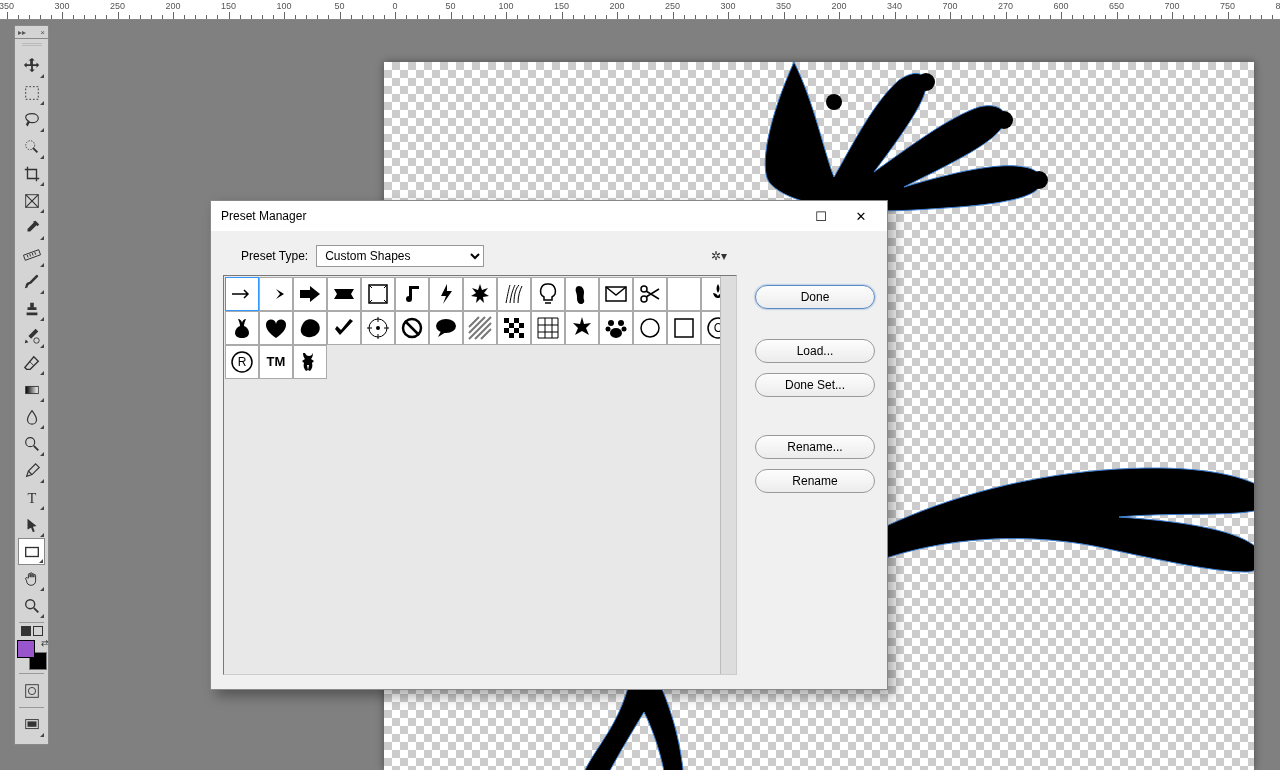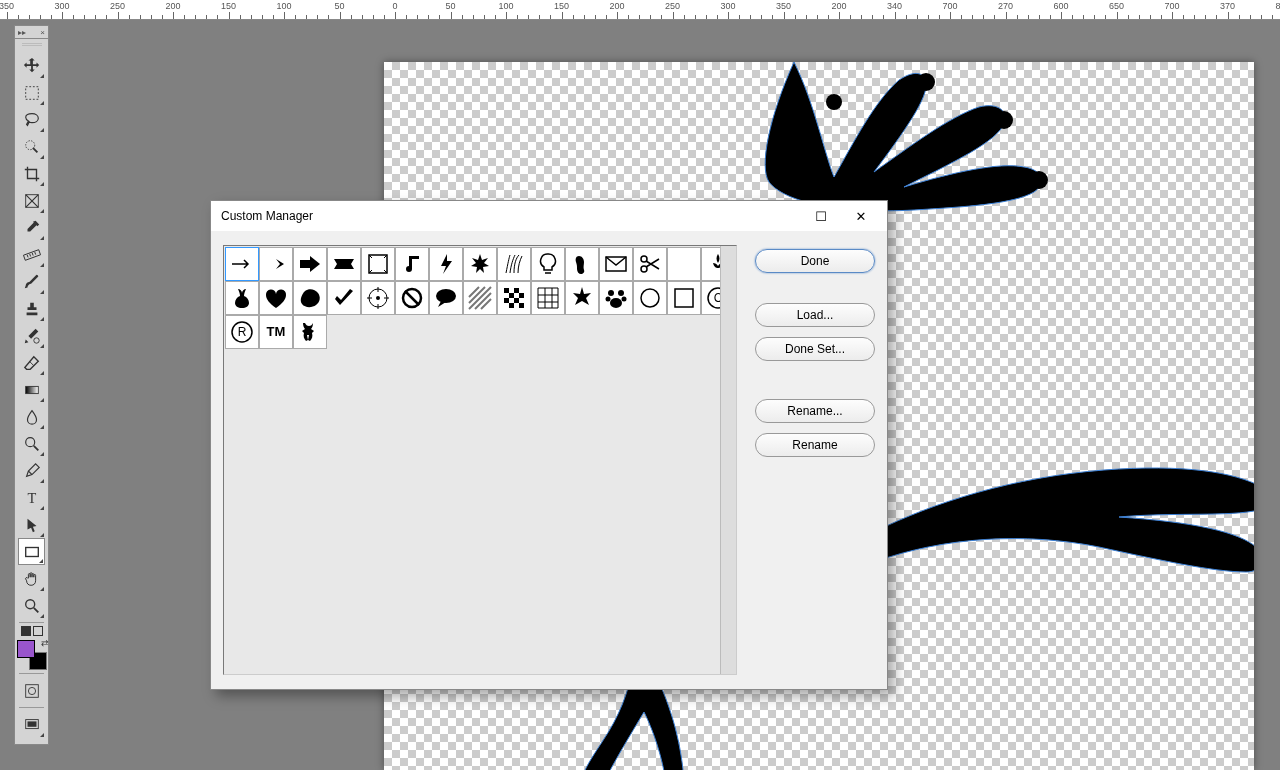--- a/index.html
+++ b/index.html
@@ -52,21 +52,21 @@
 .gear { margin-left: auto; margin-right: 10px; font-size: 12px; color: #333; cursor: pointer; }
 
 .shape-grid-wrap { flex: 1; border: 1px inset #ccc; background: #e8e8e8; padding: 1px; overflow: hidden; position: relative; }
 .shape-grid { display: flex; flex-wrap: wrap; align-content: flex-start; background: #e8e8e8; }
 .shape-cell { width: 34px; height: 34px; background: #fff; border: 1px solid #aaa; display: flex; align-items: center; justify-content: center; cursor: pointer; margin: 0; }
 .shape-cell.sel { border: 1px solid #3399ff; }
 .shape-cell svg { width: 26px; height: 26px; }
 .scroll-track { position: absolute; right: 0; top: 0; bottom: 0; width: 16px; background: #ddd; border-left: 1px solid #bbb; }
 
 .dlg-btn { height: 24px; border: 1px solid #999; border-radius: 12px; background: linear-gradient(#fdfdfd,#ececec); font-size: 12px; cursor: pointer; }
-.dlg-btn.primary { border: 1px solid #5a8ac6; box-shadow: 0 0 2px #5a8ac6; }
+.dlg-btn.primary { border: 1px solid #5a8ac6; box-shadow: 0 0 2px #5a8ac6; margin-top: 36px; }
 .gap { height: 18px; }
 </style>
 </head>
 <body>
 
 <div class="ruler-h">
   <div class="ruler-marks" id="ruler-marks">
       <div class="ruler-tick" style="left: 6.5px;">
         <div class="num">350</div>
         <div class="line"></div>
@@ -413,21 +413,21 @@
       <div class="ruler-tick" style="left: 1194.2px;">
         <div class="line" style="height:4px"></div>
       </div>
       <div class="ruler-tick" style="left: 1205.3px;">
         <div class="line" style="height:4px"></div>
       </div>
       <div class="ruler-tick" style="left: 1216.4px;">
         <div class="line" style="height:4px"></div>
       </div>
       <div class="ruler-tick" style="left: 1227.5px;">
-        <div class="num">370</div>
+        <div class="num">750</div>
         <div class="line"></div>
       </div>
       <div class="ruler-tick" style="left: 1238.6px;">
         <div class="line" style="height:4px"></div>
       </div>
       <div class="ruler-tick" style="left: 1249.7px;">
         <div class="line" style="height:4px"></div>
       </div>
       <div class="ruler-tick" style="left: 1260.8px;">
         <div class="line" style="height:4px"></div>
@@ -638,26 +638,33 @@
       <path d="M0 100 C60 70 140 45 230 38 C310 32 360 40 388 55 C400 62 398 75 385 78 C355 85 300 80 245 85 C320 90 365 100 382 115 C395 127 388 140 372 140 C340 140 285 128 225 115 C150 100 70 105 0 130 Z" fill="#000" stroke="#3a7fd5" stroke-width="1"></path>
     </svg>
     <svg class="shape-svg" style="top:600px;left:150px" width="180" height="120" viewBox="0 0 180 120">
       <path d="M100 0 C95 30 85 55 68 80 C55 100 45 115 50 120 L70 120 C80 100 95 75 110 50 C120 70 128 95 132 120 L150 120 C148 85 138 45 120 10 Z" fill="#000" stroke="#3a7fd5" stroke-width="1"></path>
     </svg>
   </div>
 </div>
 
 <div class="dialog">
   <div class="titlebar">
-    <span class="title">Custom Manager</span>
+    <span class="title">Preset Manager</span>
     <div class="win-btn">☐</div>
     <div class="win-btn">✕</div>
   </div>
   <div class="dlg-body">
     <div class="dlg-left">
+      <div class="preset-row">
+        <label>Preset Type:</label>
+        <select class="preset-select">
+          <option>Custom Shapes</option>
+        </select>
+        <span class="gear">✲▾</span>
+      </div>
       <div class="shape-grid-wrap">
         <div class="shape-grid" id="shape-grid">
             <div class="shape-cell sel">
               <svg viewBox="0 0 26 26">
                 <path d="M3 13h16M15 9l4 4-4 4" stroke="#000" fill="none" stroke-width="1.5"></path>
               </svg>
             </div>
             <div class="shape-cell">
               <svg viewBox="0 0 26 26">
                 <path d="M3 13h14l-4-5 8 5-8 5 4-5" fill="#000"></path>

